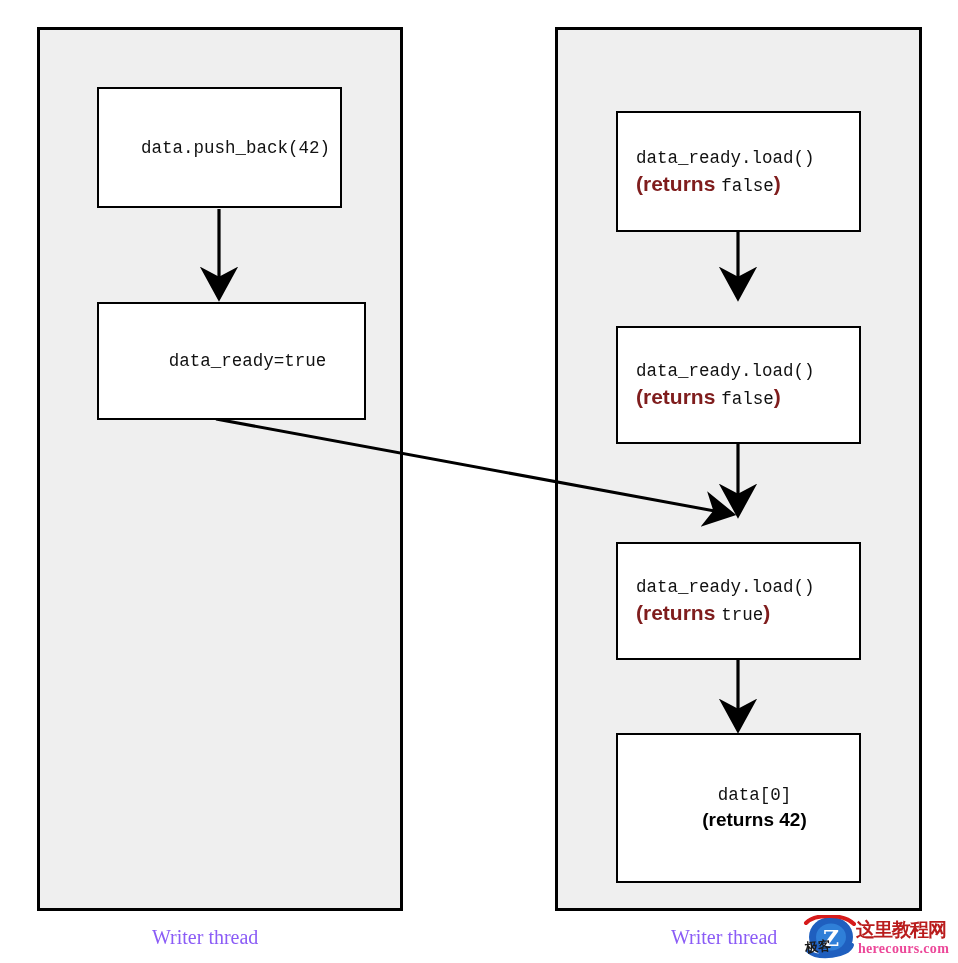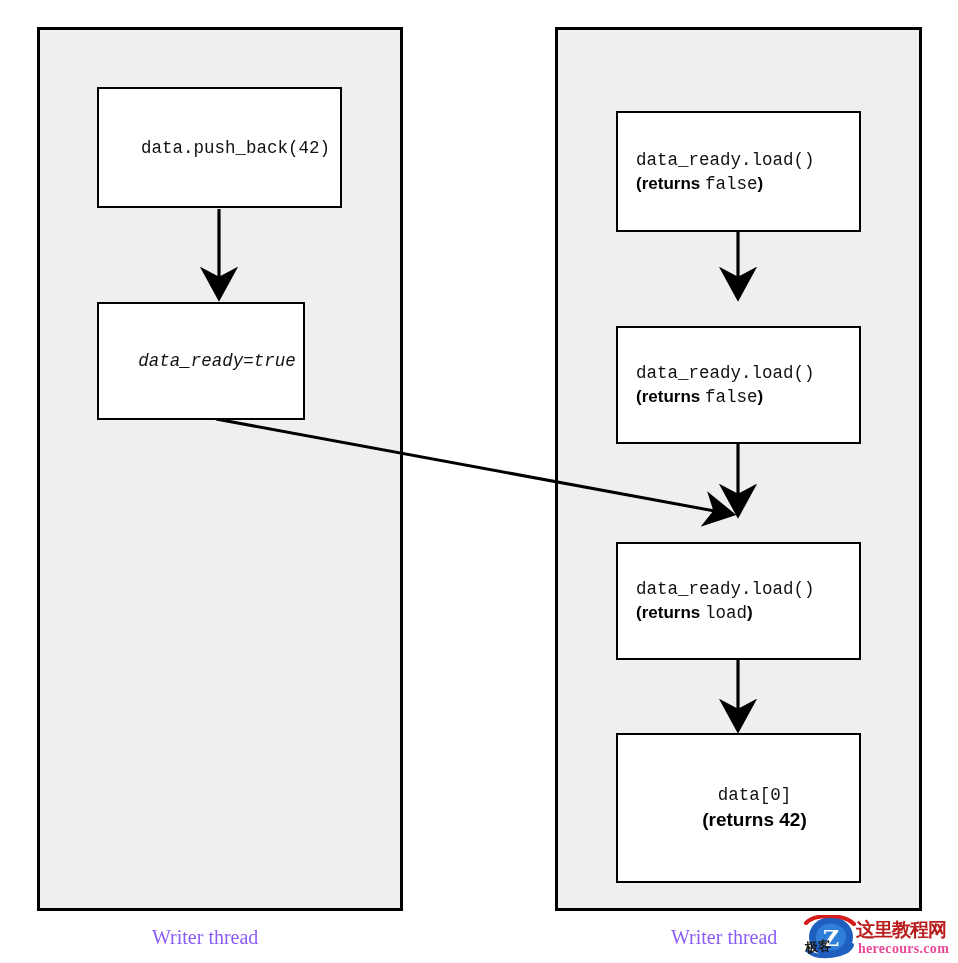--- a/index.html
+++ b/index.html
@@ -45,38 +45,38 @@
   }
   .mono {
     font-family: "Liberation Mono", "DejaVu Sans Mono", monospace;
     font-size: 17.5px;
     letter-spacing: 0px;
     color: #111;
   }
   .sans-bold {
     font-family: "Liberation Sans", sans-serif;
     font-weight: bold;
-    font-size: 17px;
-    color: #000000;
+    font-size: 21px;
+    color: #7f1d1d;
   }
   .sans-reg {
     font-family: "Liberation Sans", sans-serif;
     font-weight: bold;
     font-size: 19px;
     color: #000;
   }
   .node.centered { align-items: center; text-align: center; }
   .node.left-pad { padding-left: 18px; margin-top: 24px; }
   .node.left-pad .line { text-align: left; }
   .node.centered .line { text-align: center; }
   .line + .line { margin-top: 4px; }
 
   
   #w-box-1 { left: 97px;  top: 87px;  width: 245px; height: 121px; }
-  #w-box-2 { left: 97px;  top: 302px; width: 208px; height: 118px; font-style: italic; }
+  #w-box-2 { left: 97px;  top: 302px; width: 269px; height: 118px; }
   
   #r-box-1 { left: 616px; top: 87px;  width: 245px; height: 121px; }
   #r-box-2 { left: 616px; top: 302px; width: 245px; height: 118px; }
   #r-box-3 { left: 616px; top: 518px; width: 245px; height: 118px; }
   #r-box-4 { left: 616px; top: 733px; width: 245px; height: 150px; }
 
   .thread-label {
     position: absolute;
     font-family: Liberation Serif, serif;
     font-size: 20px;
@@ -176,21 +176,21 @@
   <div class="line"><span class="sans-bold">(returns </span><span class="mono">false</span><span class="sans-bold">)</span></div>
 </div>
 
 <div class="node left-pad" id="r-box-2">
   <div class="line mono">data_ready.load()</div>
   <div class="line"><span class="sans-bold">(returns </span><span class="mono">false</span><span class="sans-bold">)</span></div>
 </div>
 
 <div class="node left-pad" id="r-box-3">
   <div class="line mono">data_ready.load()</div>
-  <div class="line"><span class="sans-bold">(returns </span><span class="mono">load</span><span class="sans-bold">)</span></div>
+  <div class="line"><span class="sans-bold">(returns </span><span class="mono">true</span><span class="sans-bold">)</span></div>
 </div>
 
 <div class="node centered" id="r-box-4">
   <div class="line mono">data[0]</div>
   <div class="line sans-reg">(returns 42)</div>
 </div>
 
 <div class="thread-label" id="writer-label">Writer thread</div>
 <div class="thread-label" id="reader-label">Writer thread</div>
 

